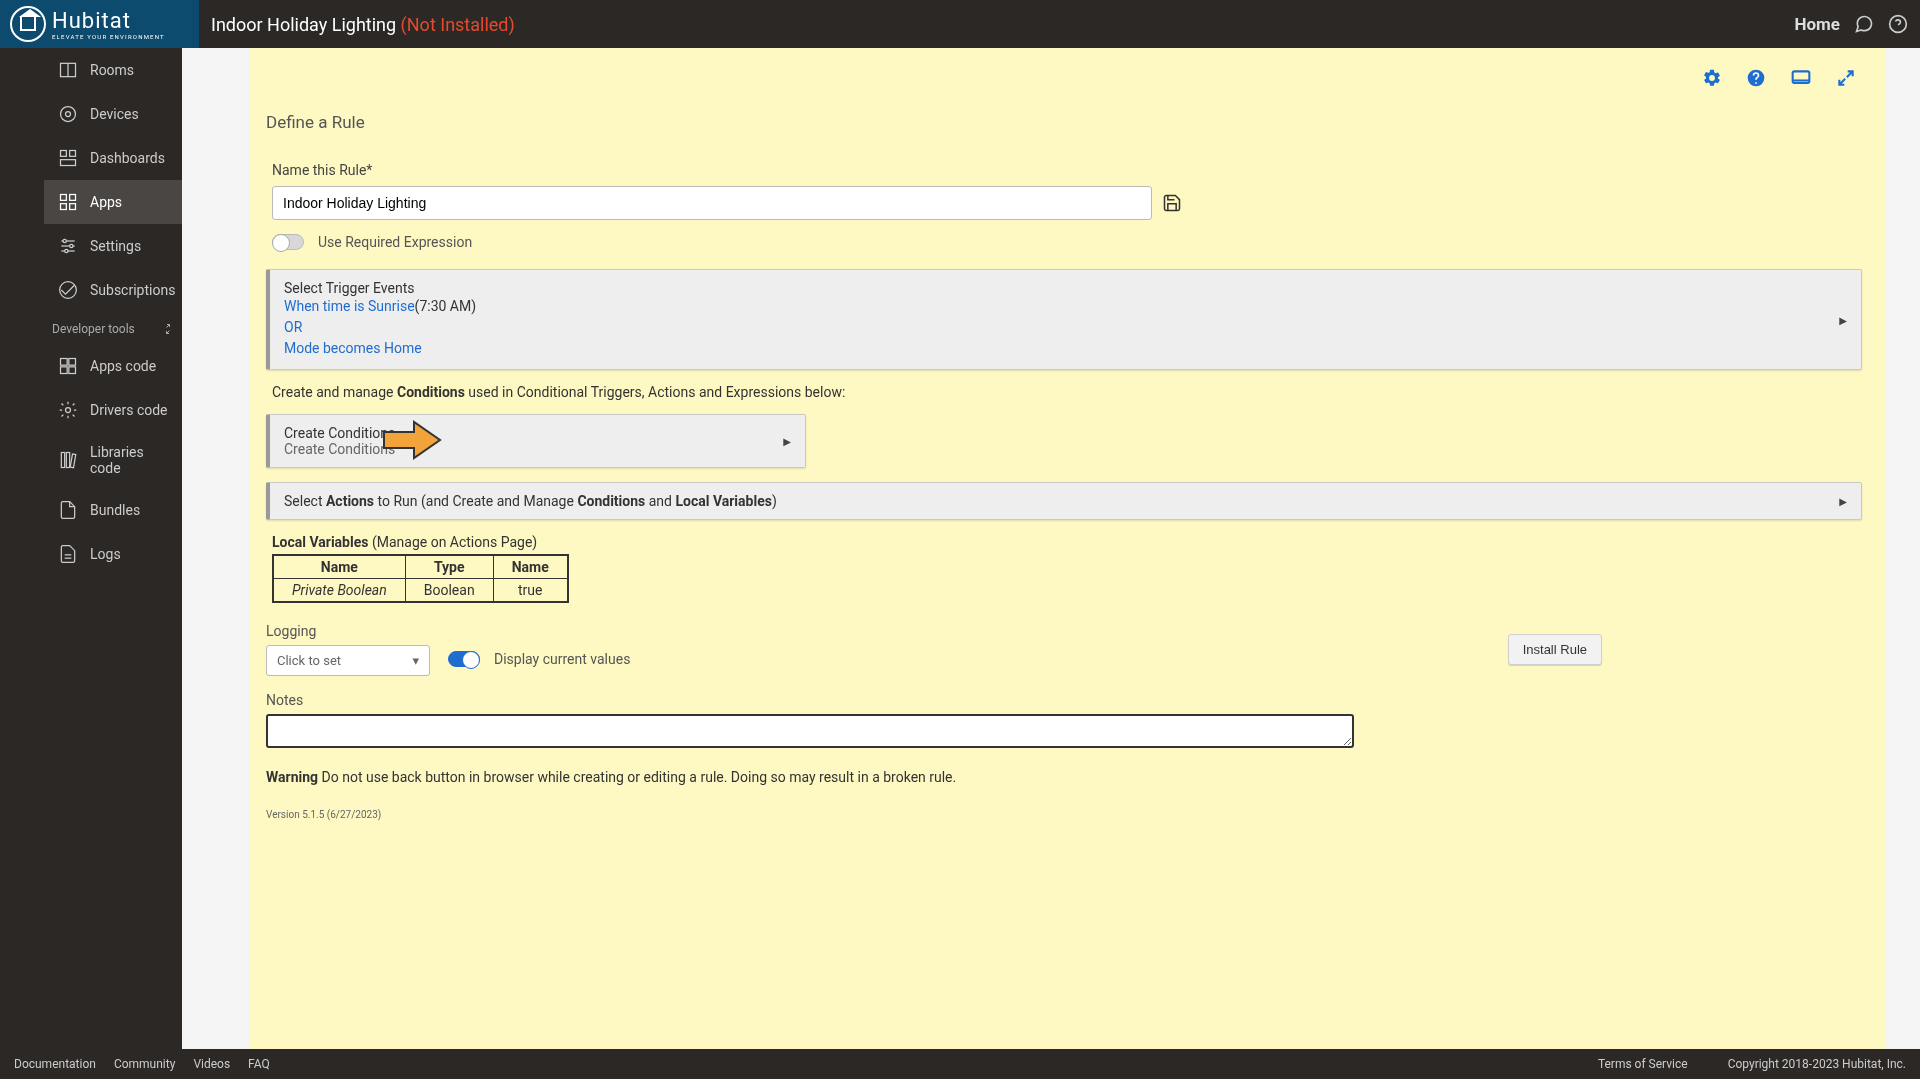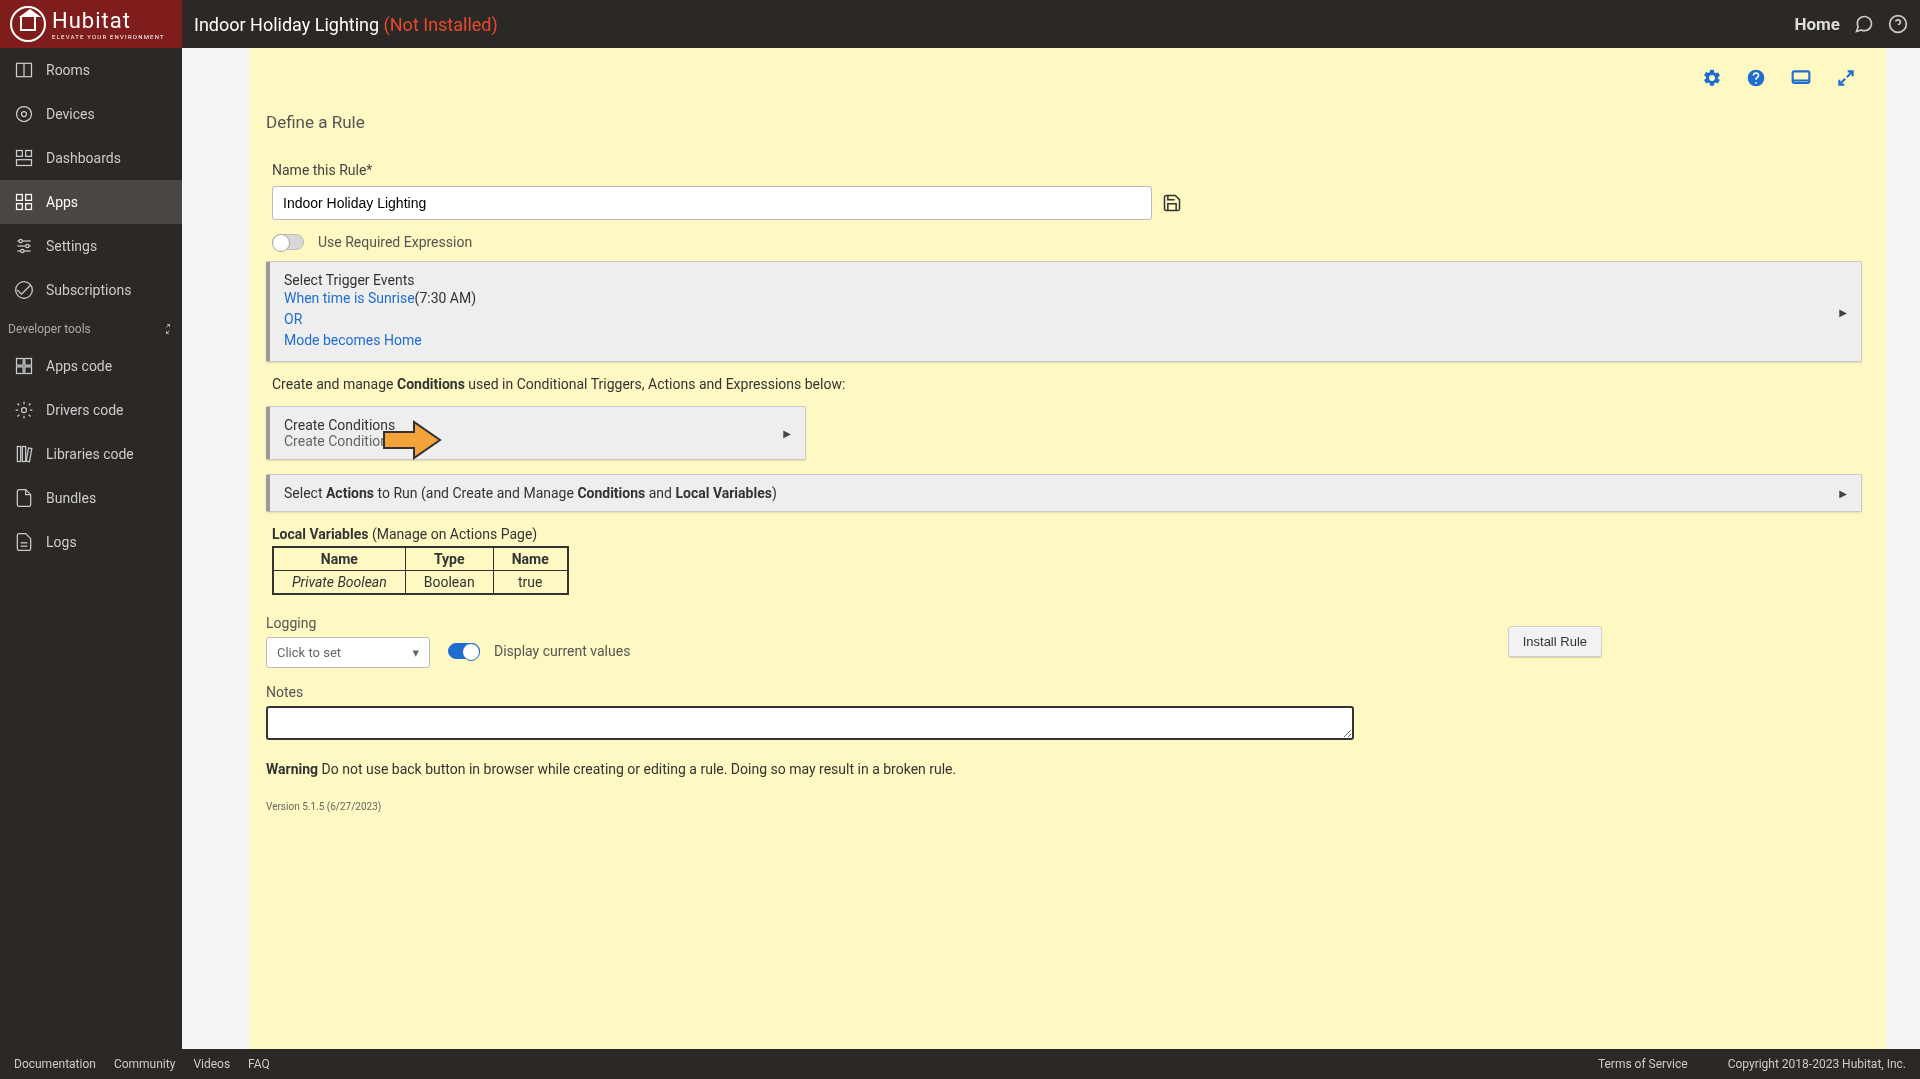--- a/index.html
+++ b/index.html
@@ -1,44 +1,44 @@
 <!DOCTYPE html>
 <html><head>
 <meta charset="utf-8">
 <style>
 * { margin: 0; padding: 0; box-sizing: border-box; }
 body { font-family: "Roboto", "Helvetica Neue", Arial, sans-serif; font-size: 14px; color: #333; background: #fff; height: 1079px; width: 1920px; overflow: hidden; position: relative; }
 .topbar { background: #2b2826; height: 48px; display: flex; align-items: center; padding: 0 12px 0 0; }
-.logo-area { background: #7f1d1d; height: 48px; width: 182px; display: flex; align-items: center; padding-left: 10px; gap: 6px; }
+.logo-area { background: #0c4a6e; height: 48px; width: 199px; display: flex; align-items: center; padding-left: 10px; gap: 6px; }
 .logo-icon { width: 36px; height: 36px; border: 2.5px solid #fff; border-radius: 50%; display: flex; align-items: center; justify-content: center; }
 .logo-house { width: 16px; height: 14px; border: 2px solid #fff; border-top: none; position: relative; }
 .logo-house::before { content: ""; position: absolute; top: -8px; left: -3px; width: 0; height: 0; border-left: 11px solid transparent; border-right: 11px solid transparent; border-bottom: 8px solid #fff; }
 .logo-text { display: flex; flex-direction: column; color: #fff; }
 .logo-name { font-size: 22px; font-weight: 400; letter-spacing: 1px; }
 .logo-tag { font-size: 6px; letter-spacing: 1.2px; }
 .page-title { color: #fff; font-size: 18px; margin-left: 12px; font-weight: 400; }
 .page-status { color: #e64a2e; }
 .top-right { margin-left: auto; display: flex; align-items: center; gap: 14px; color: #ddd; }
 .top-right .ico { width: 20px; height: 20px; display: inline-flex; align-items: center; justify-content: center; cursor: pointer; }
 .layout { display: flex; height: calc(100% - 48px - 30px); }
-.sidebar { width: 182px; background: #2b2826; color: #ccc; display: flex; flex-direction: column; position: relative; }
+.sidebar { width: 182px; background: #2b2826; color: #ccc; display: flex; flex-direction: column; position: relative; padding-left: 44px; }
 .nav-item { display: flex; align-items: center; gap: 12px; padding: 12px 14px; cursor: pointer; font-size: 14px; }
 .nav-item.active { background: #494643; color: #fff; }
 .nav-ico { width: 20px; height: 20px; display: inline-flex; align-items: center; justify-content: center; flex-shrink: 0; }
 .dev-tools { font-size: 12px; color: #aaa; padding: 10px 8px 8px 8px; display: flex; justify-content: space-between; align-items: center; }
 .content-wrap { flex: 1; background: #f5f5f5; padding: 0 34px 0 68px; overflow: auto; position: relative; }
 .panel { background: #fef9c3; min-height: 100%; padding: 16px 24px 30px 16px; position: relative; }
 .panel-actions { display: flex; justify-content: flex-end; gap: 24px; padding: 4px 6px 24px 0; }
 .panel-actions .ico { color: #1f6dd0; cursor: pointer; }
 .section-title { font-size: 17px; color: #555; font-weight: 400; margin-bottom: 30px; }
 .field-label { font-size: 14px; color: #444; margin-bottom: 8px; margin-left: 6px; }
 .name-row { display: flex; align-items: center; gap: 10px; margin-bottom: 14px; margin-left: 6px; }
 .text-input { flex: 1; max-width: 880px; border: 1px solid #bbb; border-radius: 3px; padding: 8px 10px; font-size: 14px; }
 .save-ico { color: #444; cursor: pointer; }
-.toggle-row { display: flex; align-items: center; gap: 14px; margin-left: 6px; margin-bottom: 11px; }
+.toggle-row { display: flex; align-items: center; gap: 14px; margin-left: 6px; margin-bottom: 19px; }
 .toggle { width: 32px; height: 16px; background: #d8d8d8; border-radius: 8px; position: relative; cursor: pointer; border: 1.5px solid #bbb; }
 .toggle::after { content: ""; position: absolute; top: -1px; left: -1px; width: 16px; height: 16px; background: #fff; border: 1px solid #aaa; border-radius: 50%; }
 .toggle.on { background: #1f6dd0; border-color: #1f6dd0; }
 .toggle.on::after { left: auto; right: -1px; border-color: #1f6dd0; }
 .card { background: #eeeeee; border: 1px solid #c8c8c8; border-left: 4px solid #999; border-radius: 2px; padding: 10px 14px; margin-bottom: 14px; position: relative; cursor: pointer; box-shadow: 0 1px 2px rgba(0,0,0,0.12); }
 .card.narrow { width: 540px; margin-left: 0; }
 .card-title { font-size: 14px; color: #333; }
 .card-sub { color: #666; font-size: 14px; }
 .card .arrow { position: absolute; right: 14px; top: 50%; transform: translateY(-50%); color: #444; font-size: 10px; }
 .trig-line { color: #1f6dd0; font-size: 14px; line-height: 1.5; }

